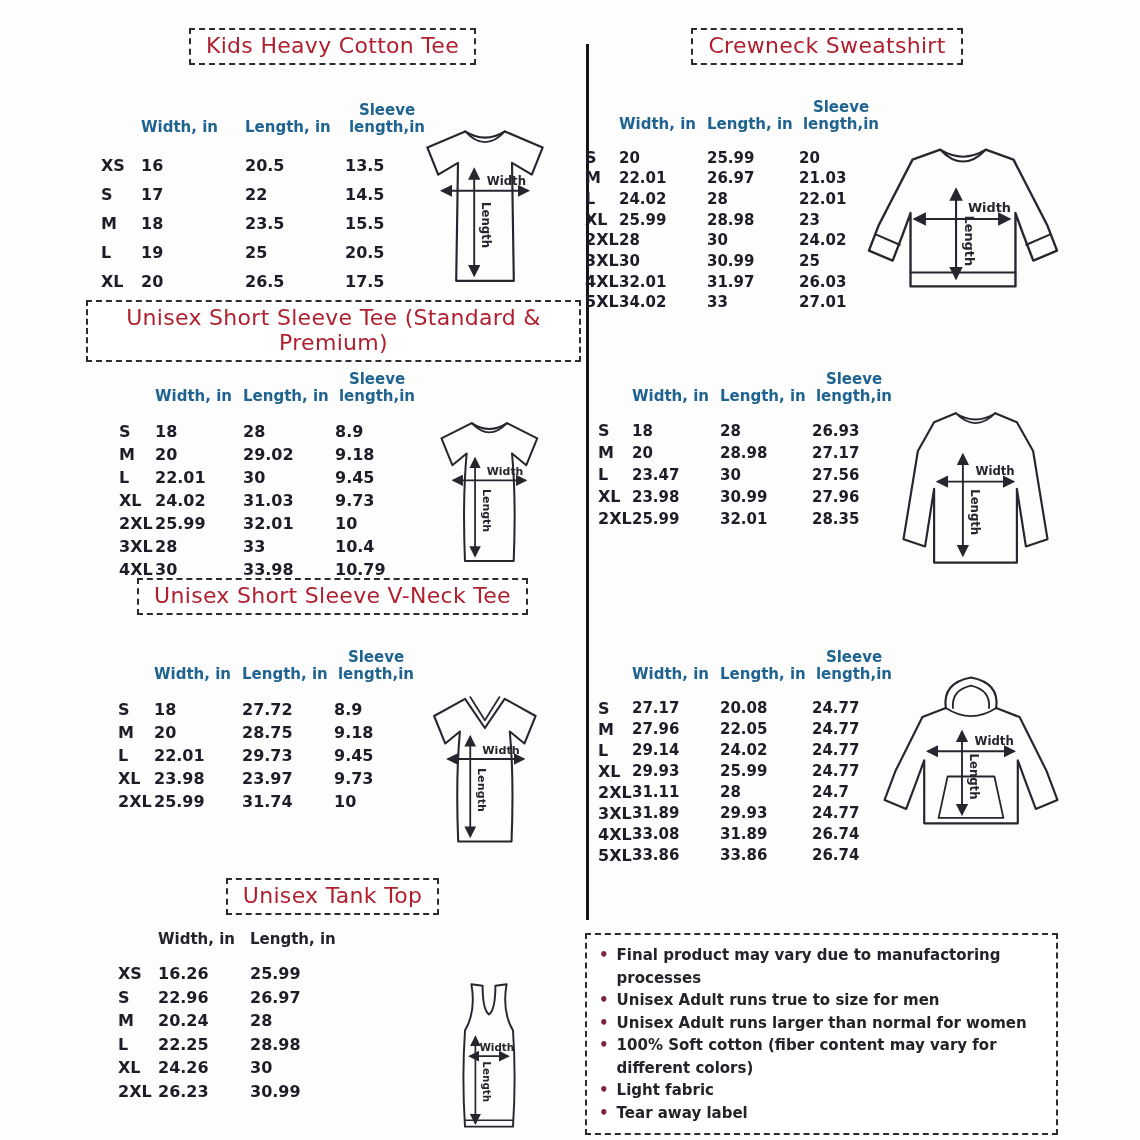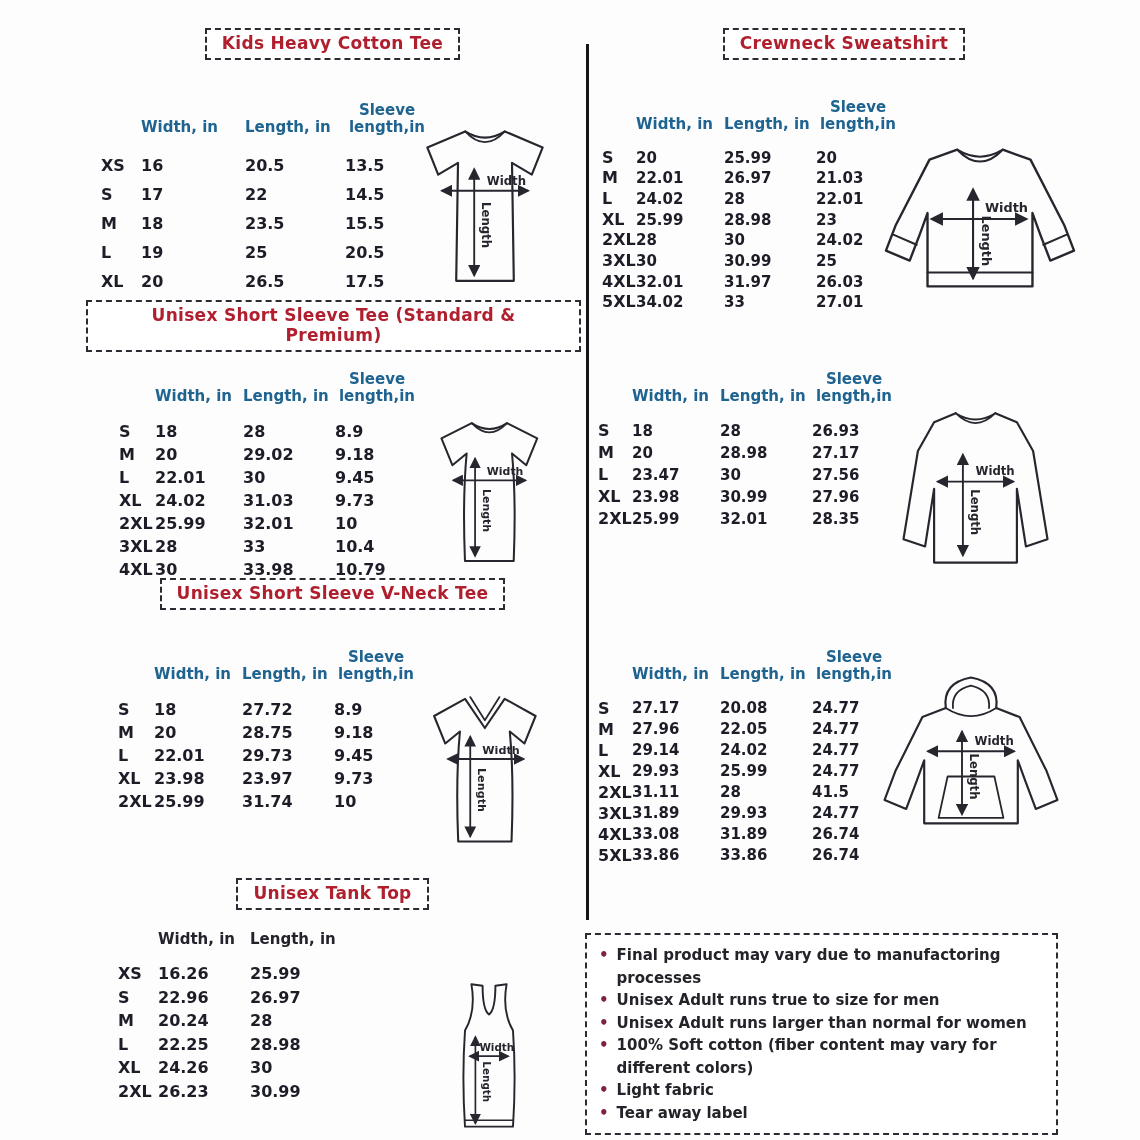--- a/index.html
+++ b/index.html
@@ -2,21 +2,21 @@
 <html><head>
 <meta charset="utf-8">
 <style>
   * { box-sizing: border-box; margin: 0; padding: 0; }
   body { background:#ffffff; font-family:"DejaVu Sans", sans-serif; color:#20202a; }
   #stage { position:relative; width:1140px; height:1140px; background:#fdfdfd; overflow:hidden; }
 
   .panel { position:absolute; }
   .title-row { position:absolute; top:0; left:0; right:0; text-align:center; }
   .title { display:inline-block; border:2px dashed #2b2b33; padding:3px 15px 5px;
-           color:#b01f2e; font-weight:bold; font-size:17px; letter-spacing:0.3px; background:#fff; }
+           color:#b01f2e; font-weight:normal; font-size:22px; letter-spacing:0.3px; background:#fff; }
 
   .tbl { position:absolute; }
   .tr  { display:grid; grid-template-columns: var(--cols); align-items:end; }
   .thead .h { color:#1f6390; font-weight:bold; font-size:15px; line-height:1.15; padding-bottom:2px; }
   .thead .h.dark { color:#23232d; }
   .thead .h.sleeve { text-align:center; max-width:84px;margin-top:16px; }
   .thead { margin-bottom:12px; }
   .tbody .tr { line-height: var(--lh); }
   .td { font-weight:bold; font-size:16px; color:#1d1d28; }
   .rt .td { font-size:15px; }
@@ -99,21 +99,21 @@
     <svg class="drawing" style="right:2px; top:80px;" width="186" height="180" viewBox="0 0 200 200">
       <path class="art" d="M78,26 Q100,40 122,26 L164,44 L152,74 L130,61 L132,192 L68,192 L70,61 L48,74 L36,44 Z"></path>
       <path class="art thin" d="M78,26 Q100,50 122,26"></path>
       <line class="arrow" x1="52" y1="92" x2="148" y2="92"></line>
       <line class="arrow" x1="88" y1="68" x2="88" y2="186"></line>
       <text class="lbl" x="102" y="86">Width</text>
       <text class="lbl" transform="rotate(90 97 130)" x="97" y="130" text-anchor="middle">Length</text>
     </svg>
   </section>
 
-  <section class="panel rt" style="left:599px; top:28px; width:490px; height:270px;">
+  <section class="panel rt" style="left:582px; top:28px; width:490px; height:270px;">
     <div class="title-row"><span class="title">Crewneck Sweatshirt</span></div>
     <div class="tbl" style="left:3px; top:55px; --cols:34px 88px 92px 85px; --lh:20.7px;">
       <div class="thead tr">
         <span class="h"></span>
         <span class="h">Width, in</span>
         <span class="h">Length, in</span>
         <span class="h sleeve">Sleeve length,in</span>
       </div>
       <div class="tbody">
 
@@ -403,21 +403,21 @@
             <span class="td size">XL</span>
             <span class="td">29.93</span>
             <span class="td">25.99</span>
             <span class="td">24.77</span>
           </div>
 
           <div class="tr">
             <span class="td size">2XL</span>
             <span class="td">31.11</span>
             <span class="td">28</span>
-            <span class="td">41.5</span>
+            <span class="td">24.7</span>
           </div>
 
           <div class="tr">
             <span class="td size">3XL</span>
             <span class="td">31.89</span>
             <span class="td">29.93</span>
             <span class="td">24.77</span>
           </div>
 
           <div class="tr">

